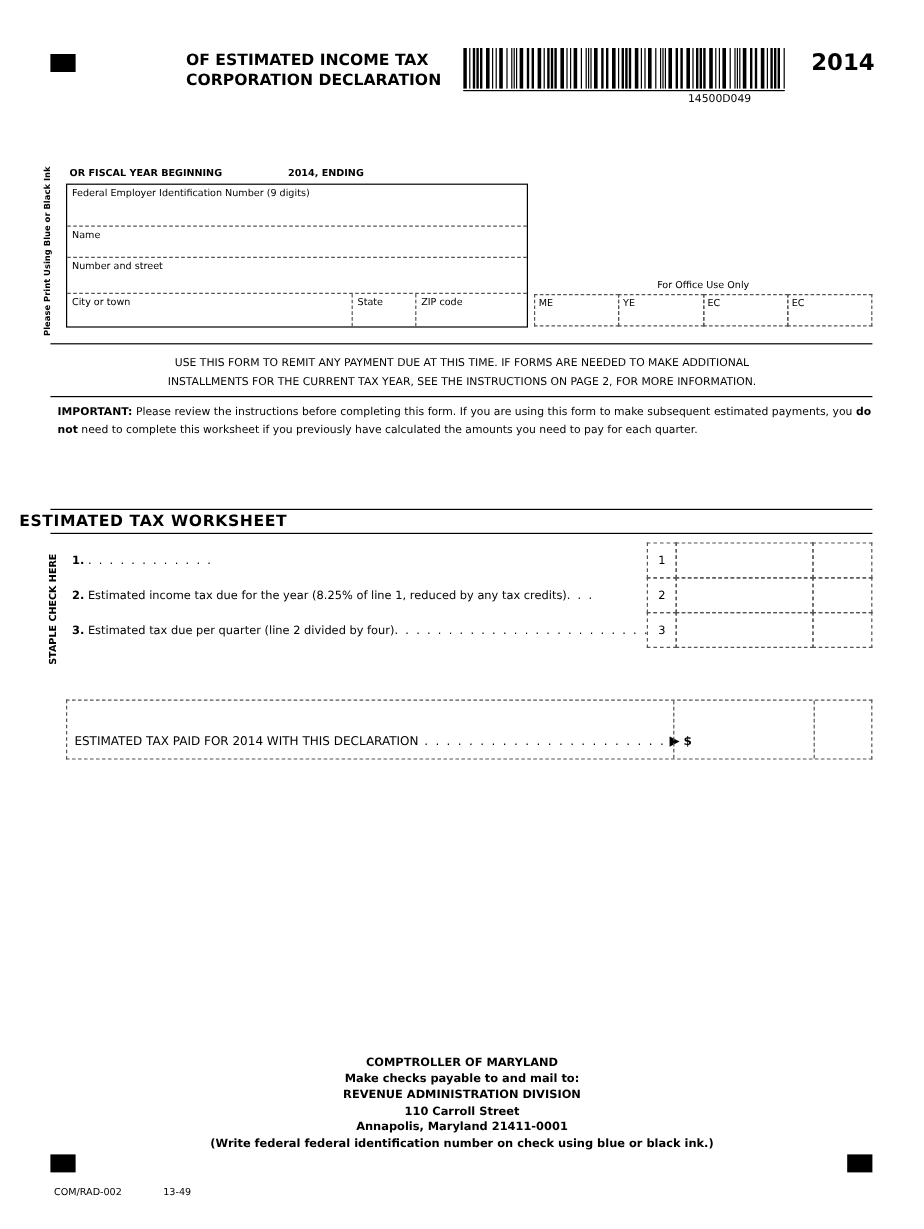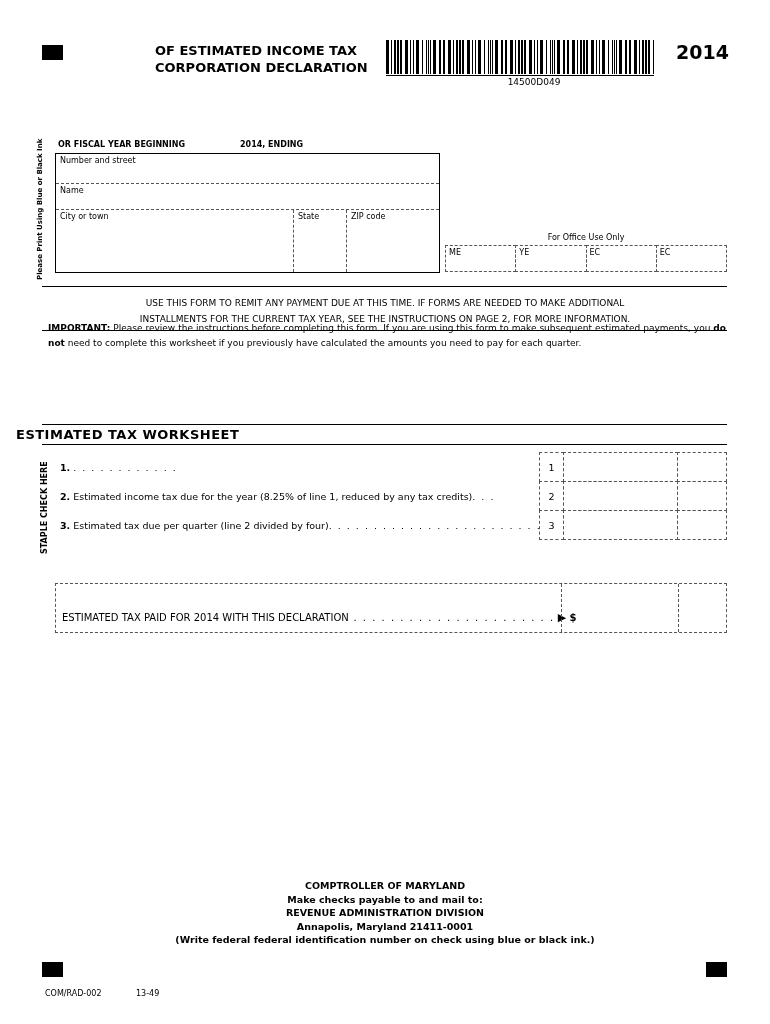--- a/index.html
+++ b/index.html
@@ -45,39 +45,42 @@
   <div class="abs reg" style="left:42px;top:45px"></div>
 
 
   <div class="abs b" style="left:155px;top:42px;font-size:13px;line-height:17px">
     <div>OF ESTIMATED INCOME TAX</div>
     <div>CORPORATION DECLARATION</div>
   </div>
 
   <div class="abs barcode" style="left:386px;top:40px;width:268px;height:34px"><span style="display:inline-block;vertical-align:top;height:34px;background:#000;width:3px;margin-right:2px"></span><span style="display:inline-block;vertical-align:top;height:34px;background:#000;width:1px;margin-right:2px"></span><span style="display:inline-block;vertical-align:top;height:34px;background:#000;width:2px;margin-right:1px"></span><span style="display:inline-block;vertical-align:top;height:34px;background:#000;width:2px;margin-right:1px"></span><span style="display:inline-block;vertical-align:top;height:34px;background:#000;width:2px;margin-right:3px"></span><span style="display:inline-block;vertical-align:top;height:34px;background:#000;width:3px;margin-right:2px"></span><span style="display:inline-block;vertical-align:top;height:34px;background:#000;width:1px;margin-right:2px"></span><span style="display:inline-block;vertical-align:top;height:34px;background:#000;width:1px;margin-right:2px"></span><span style="display:inline-block;vertical-align:top;height:34px;background:#000;width:3px;margin-right:3px"></span><span style="display:inline-block;vertical-align:top;height:34px;background:#000;width:1px;margin-right:3px"></span><span style="display:inline-block;vertical-align:top;height:34px;background:#000;width:1px;margin-right:1px"></span><span style="display:inline-block;vertical-align:top;height:34px;background:#000;width:1px;margin-right:1px"></span><span style="display:inline-block;vertical-align:top;height:34px;background:#000;width:1px;margin-right:2px"></span><span style="display:inline-block;vertical-align:top;height:34px;background:#000;width:3px;margin-right:3px"></span><span style="display:inline-block;vertical-align:top;height:34px;background:#000;width:2px;margin-right:2px"></span><span style="display:inline-block;vertical-align:top;height:34px;background:#000;width:2px;margin-right:3px"></span><span style="display:inline-block;vertical-align:top;height:34px;background:#000;width:3px;margin-right:2px"></span><span style="display:inline-block;vertical-align:top;height:34px;background:#000;width:1px;margin-right:2px"></span><span style="display:inline-block;vertical-align:top;height:34px;background:#000;width:2px;margin-right:1px"></span><span style="display:inline-block;vertical-align:top;height:34px;background:#000;width:2px;margin-right:1px"></span><span style="display:inline-block;vertical-align:top;height:34px;background:#000;width:2px;margin-right:3px"></span><span style="display:inline-block;vertical-align:top;height:34px;background:#000;width:3px;margin-right:2px"></span><span style="display:inline-block;vertical-align:top;height:34px;background:#000;width:1px;margin-right:2px"></span><span style="display:inline-block;vertical-align:top;height:34px;background:#000;width:1px;margin-right:2px"></span><span style="display:inline-block;vertical-align:top;height:34px;background:#000;width:3px;margin-right:3px"></span><span style="display:inline-block;vertical-align:top;height:34px;background:#000;width:1px;margin-right:3px"></span><span style="display:inline-block;vertical-align:top;height:34px;background:#000;width:1px;margin-right:1px"></span><span style="display:inline-block;vertical-align:top;height:34px;background:#000;width:1px;margin-right:1px"></span><span style="display:inline-block;vertical-align:top;height:34px;background:#000;width:1px;margin-right:2px"></span><span style="display:inline-block;vertical-align:top;height:34px;background:#000;width:3px;margin-right:3px"></span><span style="display:inline-block;vertical-align:top;height:34px;background:#000;width:2px;margin-right:2px"></span><span style="display:inline-block;vertical-align:top;height:34px;background:#000;width:2px;margin-right:3px"></span><span style="display:inline-block;vertical-align:top;height:34px;background:#000;width:3px;margin-right:2px"></span><span style="display:inline-block;vertical-align:top;height:34px;background:#000;width:1px;margin-right:2px"></span><span style="display:inline-block;vertical-align:top;height:34px;background:#000;width:2px;margin-right:1px"></span><span style="display:inline-block;vertical-align:top;height:34px;background:#000;width:2px;margin-right:1px"></span><span style="display:inline-block;vertical-align:top;height:34px;background:#000;width:2px;margin-right:3px"></span><span style="display:inline-block;vertical-align:top;height:34px;background:#000;width:3px;margin-right:2px"></span><span style="display:inline-block;vertical-align:top;height:34px;background:#000;width:1px;margin-right:2px"></span><span style="display:inline-block;vertical-align:top;height:34px;background:#000;width:1px;margin-right:2px"></span><span style="display:inline-block;vertical-align:top;height:34px;background:#000;width:3px;margin-right:3px"></span><span style="display:inline-block;vertical-align:top;height:34px;background:#000;width:1px;margin-right:3px"></span><span style="display:inline-block;vertical-align:top;height:34px;background:#000;width:1px;margin-right:1px"></span><span style="display:inline-block;vertical-align:top;height:34px;background:#000;width:1px;margin-right:1px"></span><span style="display:inline-block;vertical-align:top;height:34px;background:#000;width:1px;margin-right:2px"></span><span style="display:inline-block;vertical-align:top;height:34px;background:#000;width:3px;margin-right:3px"></span><span style="display:inline-block;vertical-align:top;height:34px;background:#000;width:2px;margin-right:2px"></span><span style="display:inline-block;vertical-align:top;height:34px;background:#000;width:2px;margin-right:3px"></span><span style="display:inline-block;vertical-align:top;height:34px;background:#000;width:3px;margin-right:2px"></span><span style="display:inline-block;vertical-align:top;height:34px;background:#000;width:1px;margin-right:2px"></span><span style="display:inline-block;vertical-align:top;height:34px;background:#000;width:2px;margin-right:1px"></span><span style="display:inline-block;vertical-align:top;height:34px;background:#000;width:2px;margin-right:1px"></span><span style="display:inline-block;vertical-align:top;height:34px;background:#000;width:2px;margin-right:3px"></span><span style="display:inline-block;vertical-align:top;height:34px;background:#000;width:3px;margin-right:2px"></span><span style="display:inline-block;vertical-align:top;height:34px;background:#000;width:1px;margin-right:2px"></span><span style="display:inline-block;vertical-align:top;height:34px;background:#000;width:1px;margin-right:2px"></span><span style="display:inline-block;vertical-align:top;height:34px;background:#000;width:3px;margin-right:3px"></span><span style="display:inline-block;vertical-align:top;height:34px;background:#000;width:1px;margin-right:3px"></span><span style="display:inline-block;vertical-align:top;height:34px;background:#000;width:1px;margin-right:1px"></span><span style="display:inline-block;vertical-align:top;height:34px;background:#000;width:1px;margin-right:1px"></span><span style="display:inline-block;vertical-align:top;height:34px;background:#000;width:1px;margin-right:2px"></span><span style="display:inline-block;vertical-align:top;height:34px;background:#000;width:3px;margin-right:3px"></span><span style="display:inline-block;vertical-align:top;height:34px;background:#000;width:2px;margin-right:2px"></span><span style="display:inline-block;vertical-align:top;height:34px;background:#000;width:2px;margin-right:3px"></span><span style="display:inline-block;vertical-align:top;height:34px;background:#000;width:3px;margin-right:2px"></span><span style="display:inline-block;vertical-align:top;height:34px;background:#000;width:1px;margin-right:2px"></span><span style="display:inline-block;vertical-align:top;height:34px;background:#000;width:2px;margin-right:1px"></span><span style="display:inline-block;vertical-align:top;height:34px;background:#000;width:2px;margin-right:1px"></span><span style="display:inline-block;vertical-align:top;height:34px;background:#000;width:2px;margin-right:3px"></span><span style="display:inline-block;vertical-align:top;height:34px;background:#000;width:3px;margin-right:2px"></span></div>
   <div class="abs hline" style="left:386px;top:75px;width:268px"></div>
-  <div class="abs" style="left:400px;top:70px;width:268px;text-align:center">
+  <div class="abs" style="left:365px;top:70px;width:268px;text-align:right">
     <span style="background:#fff;padding:0 7px;font-size:9px">14500D049</span>
   </div>
 
   <div class="abs b" style="left:676px;top:41px;font-size:19px">2014</div>
 
   <div class="abs b" style="left:58px;top:140px;font-size:8px">OR FISCAL YEAR BEGINNING</div>
   <div class="abs" style="left:168px;top:138px;width:68px;height:11px"></div>
   <div class="abs b" style="left:240px;top:140px;font-size:8px">2014, ENDING</div>
   <div class="abs" style="left:302px;top:138px;width:70px;height:11px"></div>
 
   <div class="abs vtext b" style="left:36px;top:148px;height:132px;width:12px;font-size:7px">Please Print Using Blue or Black Ink</div>
 
   <div class="abs infobox" style="left:55px;top:153px;width:385px;height:120px">
-    <div class="frow" style="height:30px">
-      <span class="flabel">Number and street</span>
+    <div class="frow" style="height:35px">
+      <span class="flabel">Federal Employer Identification Number (9 digits)</span>
     </div>
     <div class="frow" style="height:26px">
       <span class="flabel">Name</span>
+    </div>
+    <div class="frow" style="height:30px">
+      <span class="flabel">Number and street</span>
     </div>
     <div class="fsplit">
       <div class="fcell" style="flex:1">
         <span class="flabel">City or town</span>
       </div>
       <div class="fcell" style="width:53px">
         <span class="flabel">State</span>
       </div>
       <div class="fcell" style="width:93px">
         <span class="flabel">ZIP code</span>
@@ -101,21 +104,21 @@
     </div>
   </div>
 
   <div class="abs hline" style="left:42px;top:286px;width:685px"></div>
   <div class="abs" style="left:60px;top:295px;width:650px;text-align:center;font-size:9px;line-height:16px">
     <div>USE THIS FORM TO REMIT ANY PAYMENT DUE AT THIS TIME. IF FORMS ARE NEEDED TO MAKE ADDITIONAL</div>
     <div>INSTALLMENTS FOR THE CURRENT TAX YEAR, SEE THE INSTRUCTIONS ON PAGE 2, FOR MORE INFORMATION.</div>
   </div>
   <div class="abs hline" style="left:42px;top:330px;width:685px"></div>
 
-  <div class="abs" style="left:48px;top:321px;width:678px;font-size:9px;line-height:15px;text-align:justify">
+  <div class="abs" style="left:48px;top:337px;width:678px;font-size:9px;line-height:15px;text-align:justify">
     <span class="b">IMPORTANT:</span><span> Please review the instructions before completing this form. If you are using this form to make subsequent estimated payments, you </span><span class="b">do not</span><span> need to complete this worksheet if you previously have calculated the amounts you need to pay for each quarter.</span>
   </div>
 
   <div class="abs hline" style="left:42px;top:424px;width:685px"></div>
   <div class="abs b" style="left:16px;top:427px;width:770px;text-align:left;font-size:13px;letter-spacing:.5px">ESTIMATED TAX WORKSHEET</div>
   <div class="abs hline" style="left:42px;top:444px;width:685px"></div>
 
   <div class="abs vtext b" style="left:40px;top:455px;height:105px;width:12px;font-size:8px">STAPLE CHECK HERE</div>
 
   <div class="abs" style="left:55px;top:452px;width:672px">
@@ -152,20 +155,21 @@
     <div class="vdash" style="left:505px"></div>
     <div class="vdash" style="left:622px"></div>
     <div style="position:absolute;left:506px;top:0;width:116px;height:100%"></div>
     <div style="position:absolute;left:623px;top:0;width:48px;height:100%"></div>
   </div>
 
   <div class="abs b" style="left:0;top:879px;width:770px;text-align:center;font-size:9.5px;line-height:13.5px">
     <div>COMPTROLLER OF MARYLAND</div>
     <div>Make checks payable to and mail to:</div>
     <div>REVENUE ADMINISTRATION DIVISION</div>
+    <div>110 Carroll Street</div>
     <div>Annapolis, Maryland 21411-0001</div>
     <div>(Write federal federal identification number on check using blue or black ink.)</div>
   </div>
 
   <div class="abs reg" style="left:42px;top:962px"></div>
   <div class="abs reg" style="left:706px;top:962px"></div>
   <div class="abs" style="left:45px;top:989px;font-size:8px">COM/RAD-002</div>
   <div class="abs" style="left:136px;top:989px;font-size:8px">13-49</div>
 
 </div>

